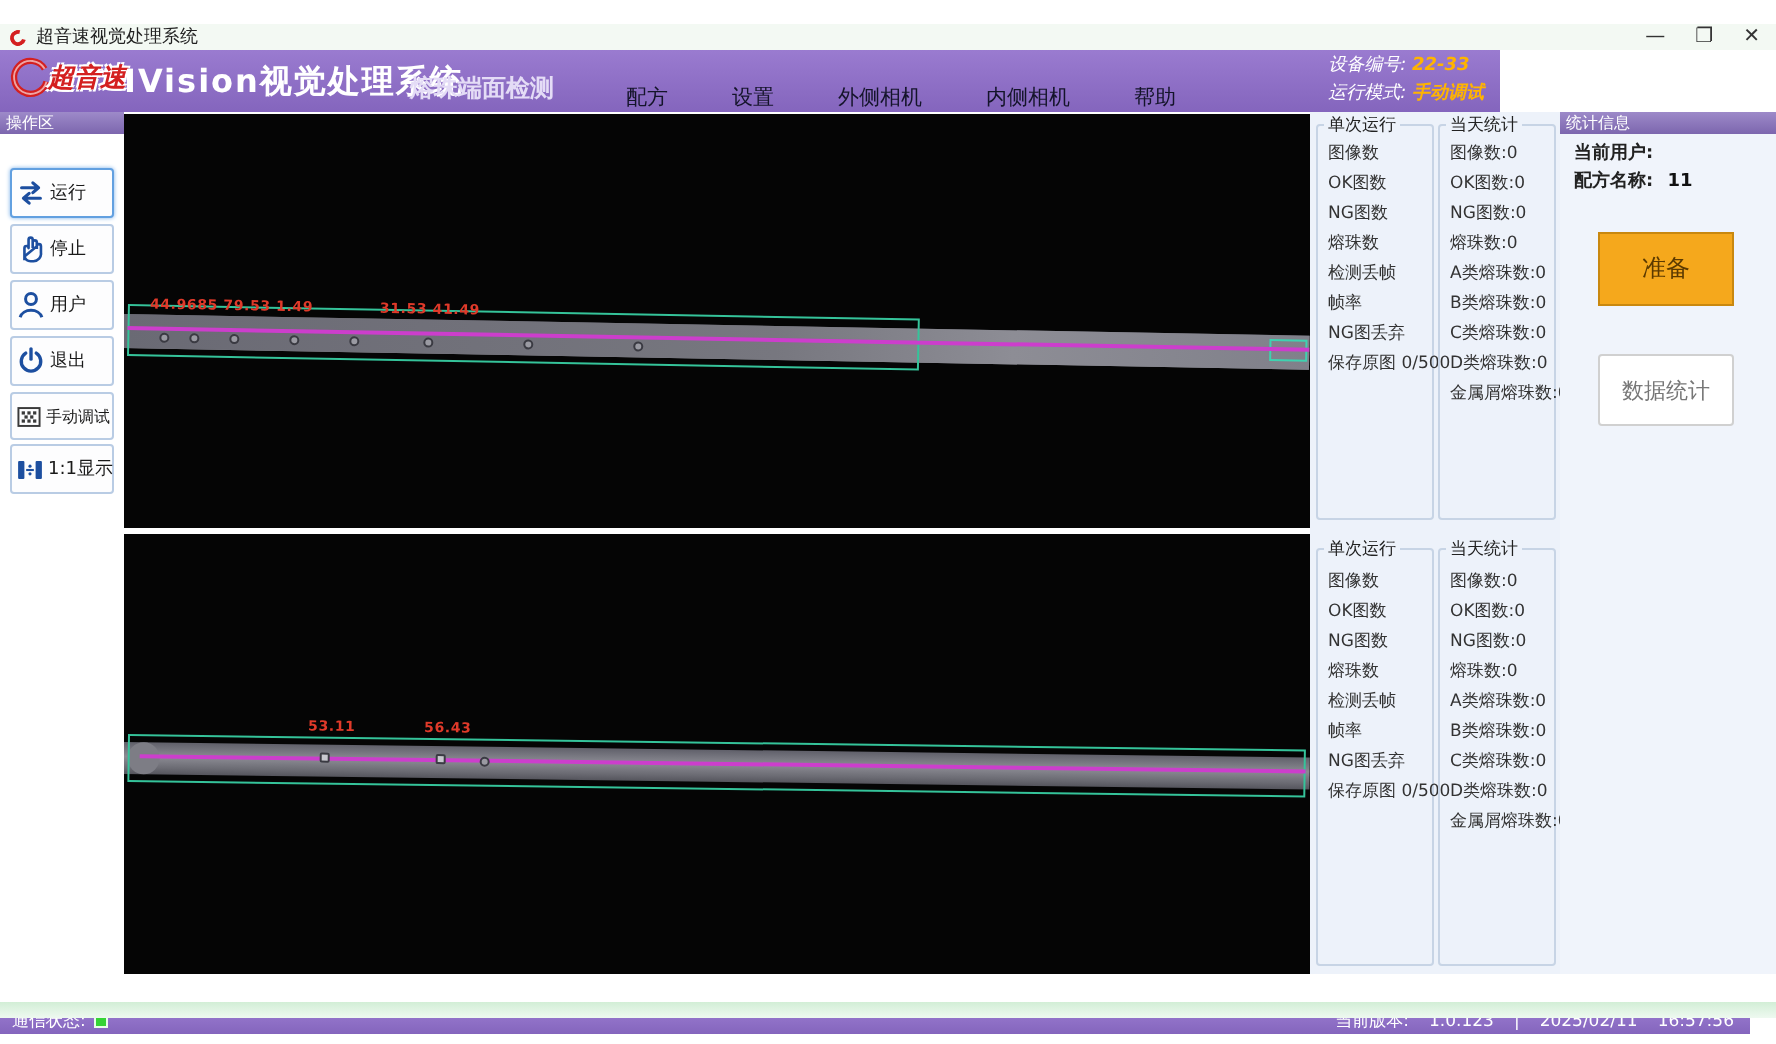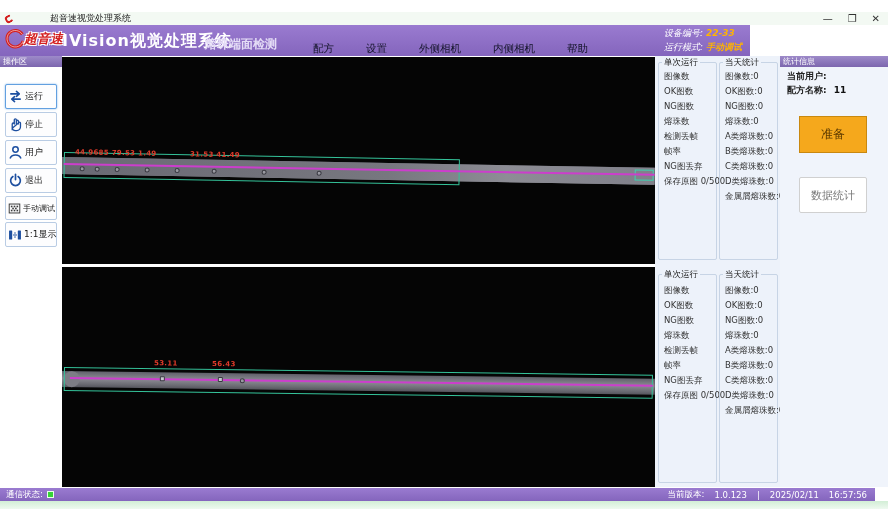--- a/index.html
+++ b/index.html
@@ -1,20 +1,20 @@
 <!DOCTYPE html>
 <html><head>
 <meta charset="utf-8">
 <style>
   * { margin:0; padding:0; box-sizing:border-box; }
   body { background:#fff; font-family:"DejaVu Sans","Liberation Sans",sans-serif; }
   .screen { position:relative; width:888px; height:522px; background:#fff; overflow:hidden; }
 
   
-  .titlebar { position:absolute; left:0; top:12px; width:888px; height:13px; background:#f3f9f3; display:flex; align-items:center;gap:32px; }
+  .titlebar { position:absolute; left:0; top:12px; width:888px; height:13px; background:#f3f9f3; display:flex; align-items:center; }
   .tb-icon { width:8px; height:8px; margin-left:5px; border:2px solid #d42020; border-radius:50%; border-right-color:transparent; transform:rotate(-30deg); }
   .tb-title { font-size:9px; color:#222; margin-left:5px; }
   .tb-controls { position:absolute; right:8px; top:0; height:13px; display:flex; gap:15px; align-items:center; }
   .tb-controls span { font-size:10px; color:#333; line-height:13px; cursor:default; }
 
   
   .appheader { position:absolute; left:0; top:25px; width:750px; height:31px; background:linear-gradient(180deg,#9a7bd0,#8465bd); }
   .logo { position:absolute; left:4px; top:3px; display:flex; align-items:center; }
   .logo-swirl { width:22px; height:22px; }
   .logo-text { font-size:13px; font-weight:bold; font-style:italic; color:#d42020; text-shadow:1px 1px 0 #fff,-1px -1px 0 #fff,1px -1px 0 #fff,-1px 1px 0 #fff; margin-left:-2px; }
@@ -64,21 +64,21 @@
   .gb-row { position:absolute; left:5px; font-size:8.5px; color:#333; white-space:nowrap; }
 
   
   .infopanel { position:absolute; left:780px; top:56px; width:108px; height:431px; background:#f0f4fb; }
   .info-row { position:absolute; left:7px; font-size:9px; color:#222; font-weight:bold; white-space:nowrap; }
   .info-row .val { font-weight:bold; color:#111; margin-left:4px; }
   .btn-prepare { position:absolute; left:19px; top:60px; width:68px; height:37px; background:#f5a81c; border:1px solid #c9880f; color:#5c3a00; font-size:12px; display:flex; align-items:center; justify-content:center; cursor:pointer; }
   .btn-data { position:absolute; left:19px; top:121px; width:68px; height:36px; background:#fff; border:1px solid #d0d0d0; border-radius:2px; color:#777; font-size:11px; display:flex; align-items:center; justify-content:center; cursor:pointer; }
 
   
-  .statusbar { position:absolute; left:0; top:488px; width:875px; height:13px; background:linear-gradient(180deg,#9a7bd0,#8465bd); }
+  .statusbar { position:absolute; left:0; top:504px; width:875px; height:13px; background:linear-gradient(180deg,#9a7bd0,#8465bd); }
   .sb-left { position:absolute; left:6px; top:0; height:13px; display:flex; align-items:center; gap:4px; }
   .sb-left .lbl { font-size:8.5px; color:#fff; }
   .sb-ind { width:7px; height:7px; background:#35d435; border:1px solid #e8ffe8; }
   .sb-right { position:absolute; right:8px; top:0; height:13px; display:flex; align-items:center; gap:10px; font-size:8.5px; color:#fff; }
   .greenstrip { position:absolute; left:0; top:501px; width:888px; height:8px; background:linear-gradient(180deg,#d2eed6,#eef9f0); }
 </style>
 </head>
 <body>
 
 <div class="screen">

